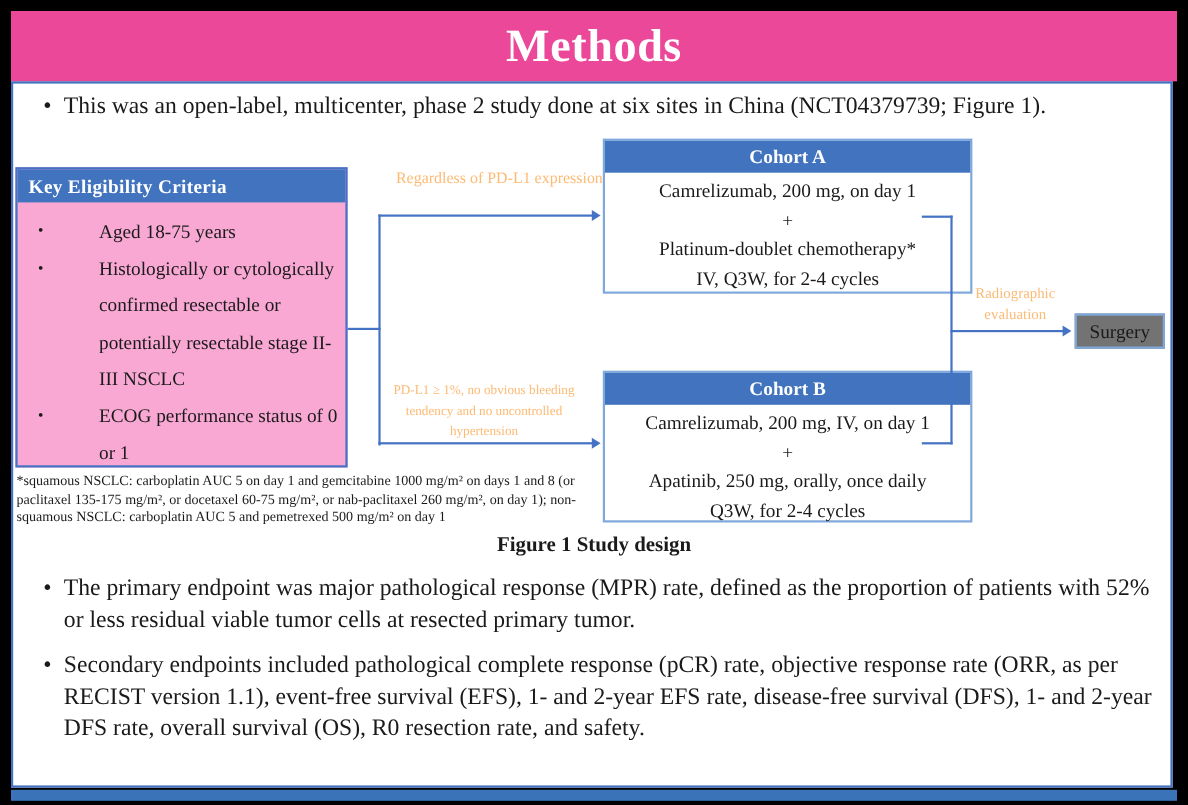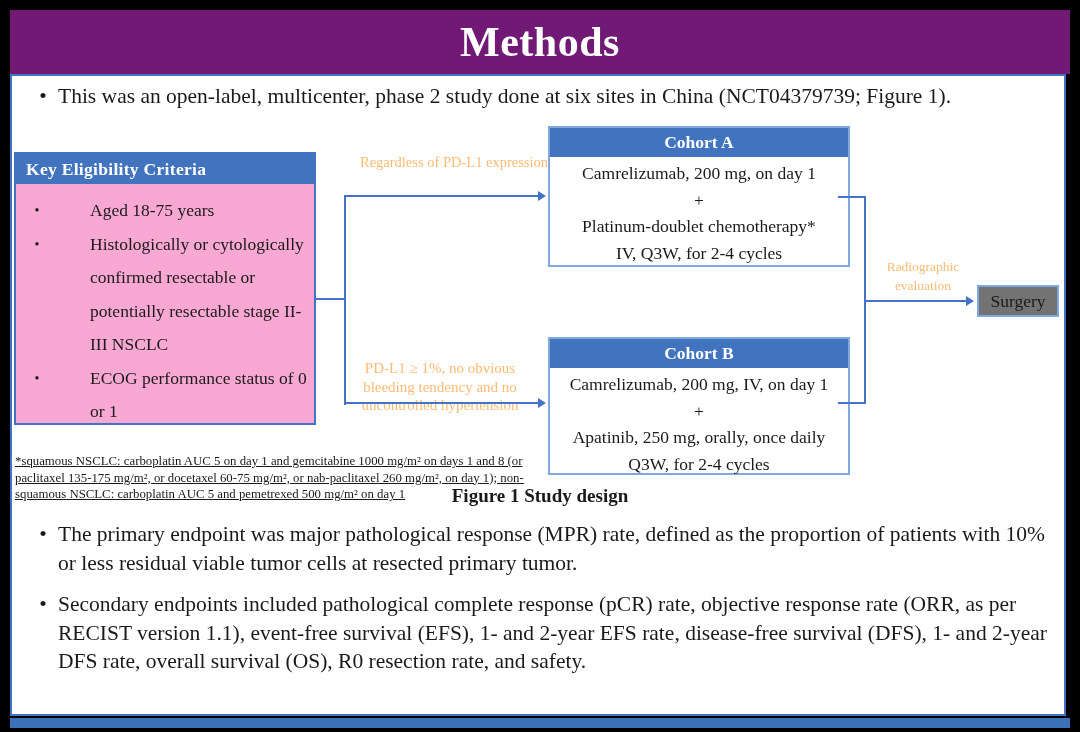--- a/index.html
+++ b/index.html
@@ -1,21 +1,21 @@
 <!DOCTYPE html>
 <html><head>
 <meta charset="utf-8">
 <style>
   * { margin:0; padding:0; box-sizing:border-box; }
   html,body { width:1080px; height:732px; }
   body { font-family:"Liberation Serif","DejaVu Serif",serif; color:#1a1a1a; }
 
   .slide { position:relative; width:1080px; height:732px; background:#000; overflow:hidden; }
 
-  .titlebar { position:absolute; left:10px; top:10px; width:1060px; height:64px; background:#701a75;
+  .titlebar { position:absolute; left:10px; top:10px; width:1060px; height:64px; background:#ec4899;
               display:flex; align-items:center; justify-content:center; }
   .titlebar h1 { color:#fff; font-size:42px; font-weight:bold; letter-spacing:0.5px; }
 
   .content { position:absolute; left:10px; top:74px; width:1056px; height:642px; background:#fff;
              border:2px solid #4472c4; }
   .bottombar { position:absolute; left:10px; top:718px; width:1060px; height:10px; background:#3a73b8; }
 
   .layer { position:absolute; left:0; top:0; width:1080px; height:732px; }
   .layer > * { position:absolute; }
 
@@ -32,30 +32,30 @@
   
   .elig-box { left:14px; top:152px; width:302px; height:273px; border:2px solid #4472c4; background:#f9a8d4; }
   .box-header { background:#4173be; color:#fff; font-weight:bold; }
   .elig-box .box-header { height:30px; line-height:30px; font-size:17.5px; padding-left:10px; letter-spacing:0.3px; }
   .elig-list { list-style:none; padding:10px 6px 0 8px; }
   .elig-list li { display:flex; font-size:17.5px; line-height:33.5px; }
   .elig-list li::before { content:"•"; flex:0 0 26px; text-align:center; font-size:14px; }
   .elig-list .btext { flex:1;margin-left:40px; }
 
   
-  .cohort { width:302px; border:2px solid #7fa8dc; background:#fff; }
+  .cohort { width:336px; border:2px solid #7fa8dc; background:#fff; }
   .cohort .box-header { height:29px; line-height:29px; text-align:center; font-size:17.5px; }
   .cohort .body { text-align:center; font-size:17.5px; line-height:26.5px; padding-top:3px; }
   .cohort-a { left:548px; top:126px; height:141px; }
   .cohort-b { left:548px; top:337px; height:138px; }
 
   
   .dlabel { text-align:center; font-family:"Liberation Serif","DejaVu Serif",serif; color:#fdba74; }
   .label-top { left:358px; top:152px; width:192px; font-size:14.5px; line-height:20px; }
-  .label-bottom { left:346px; top:359px; width:188px; font-size:15px; line-height:18.5px; }
+  .label-bottom { left:346px; top:345px; width:188px; font-size:12px; line-height:18.5px; }
   .label-eval { left:868px; top:258px; width:110px; font-size:13.5px; line-height:18.5px; }
 
   
   .surgery-box { left:977px; top:285px; width:82px; height:32px; border:2px solid #7fa8dc;
                  display:flex; align-items:center; justify-content:center; font-size:17.5px; background:#737373; }
 
   
   .hline, .vline { background:#4472c4; }
   .hline { height:2px; } .vline { width:2px; }
   .l-elig-out { left:316px; top:298px; width:30px; }
@@ -67,21 +67,21 @@
   .l-merge   { left:864px; top:196px; height:208px; }
   .l-arrow-s { left:864px; top:300px; width:104px; }
 
   .arrowhead { width:0; height:0; border-top:5px solid transparent; border-bottom:5px solid transparent;
                border-left:8px solid #4472c4; }
   .ah-a { left:538px; top:191px; }
   .ah-b { left:538px; top:398px; }
   .ah-s { left:966px; top:296px; }
 
   
-  .footnote { left:15px; top:453px; width:530px; font-size:12.8px; line-height:16.5px;text-decoration:underline; }
+  .footnote { left:15px; top:429px; width:530px; font-size:12.8px; line-height:16.5px; }
   .caption { left:240px; top:485px; width:600px; text-align:center; font-weight:bold; font-size:19px; }
 </style>
 </head>
 <body>
 
 <div class="slide">
 
   <div class="titlebar">
     <h1>Methods</h1>
   </div>
@@ -150,21 +150,21 @@
 
     <div class="surgery-box">
       <span>Surgery</span>
     </div>
 
     <div class="footnote">*squamous NSCLC: carboplatin AUC 5 on day 1 and gemcitabine 1000 mg/m² on days 1 and 8 (or paclitaxel 135-175 mg/m², or docetaxel 60-75 mg/m², or nab-paclitaxel 260 mg/m², on day 1); non-squamous NSCLC: carboplatin AUC 5 and pemetrexed 500 mg/m² on day 1</div>
     <div class="caption">Figure 1 Study design</div>
 
     <ul class="bullets">
       <li class="bullet-item">
-        <span class="btext">The primary endpoint was major pathological response (MPR) rate, defined as the proportion of patients with 10% or less residual viable tumor cells at resected primary tumor.</span>
+        <span class="btext">The primary endpoint was major pathological response (MPR) rate, defined as the proportion of patients with 52% or less residual viable tumor cells at resected primary tumor.</span>
       </li>
       <li class="bullet-item">
         <span class="btext">Secondary endpoints included pathological complete response (pCR) rate, objective response rate (ORR, as per RECIST version 1.1), event-free survival (EFS), 1- and 2-year EFS rate, disease-free survival (DFS), 1- and 2-year DFS rate, overall survival (OS), R0 resection rate, and safety.</span>
       </li>
     </ul>
 
   </div>
 </div>
 
 </body></html>

